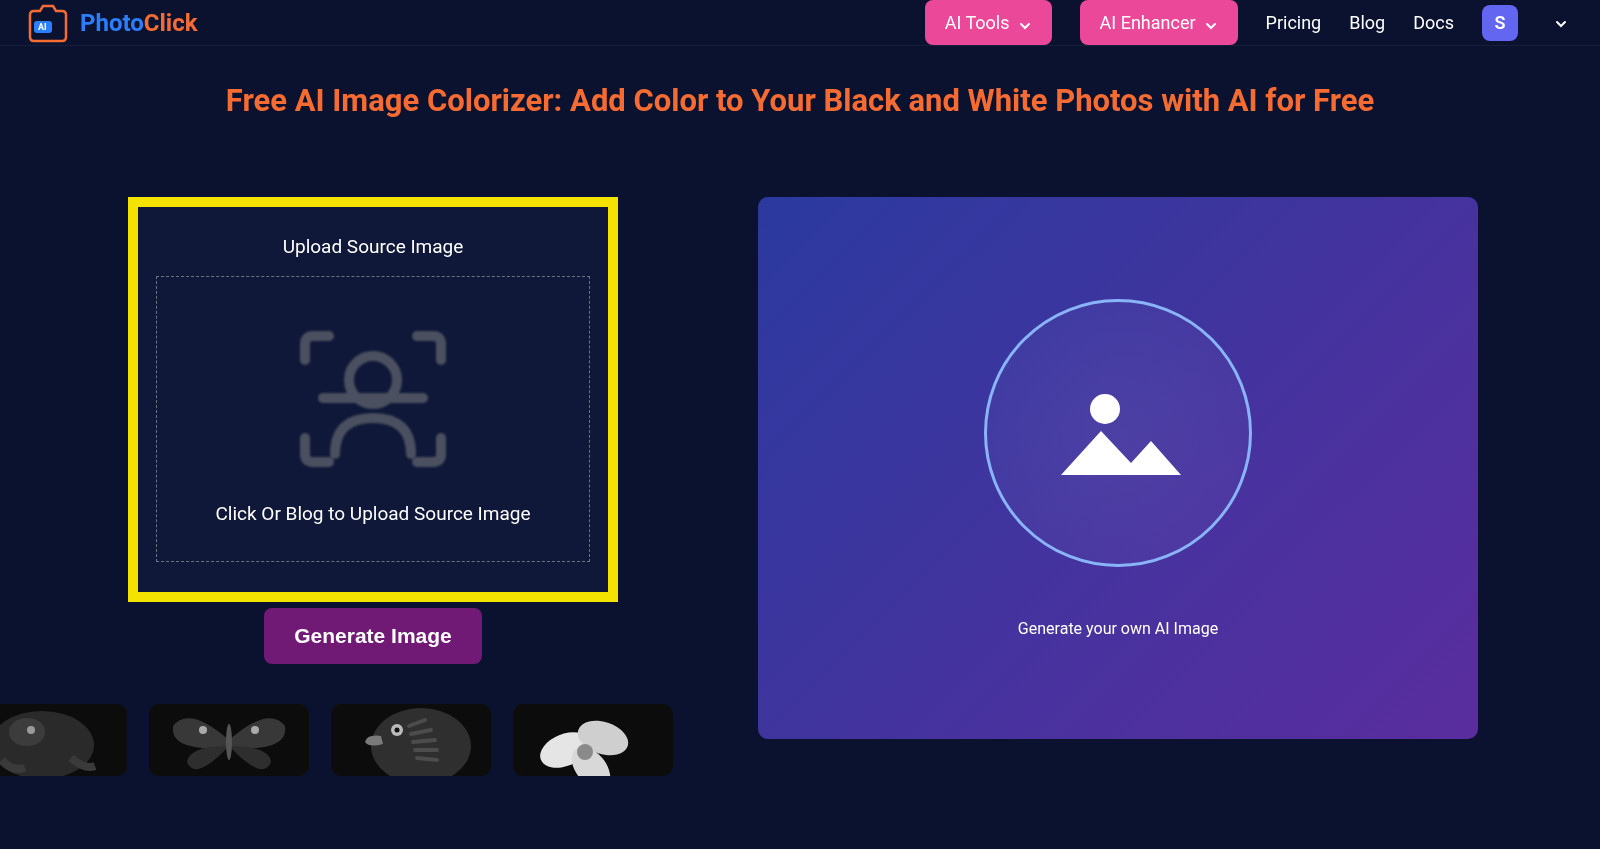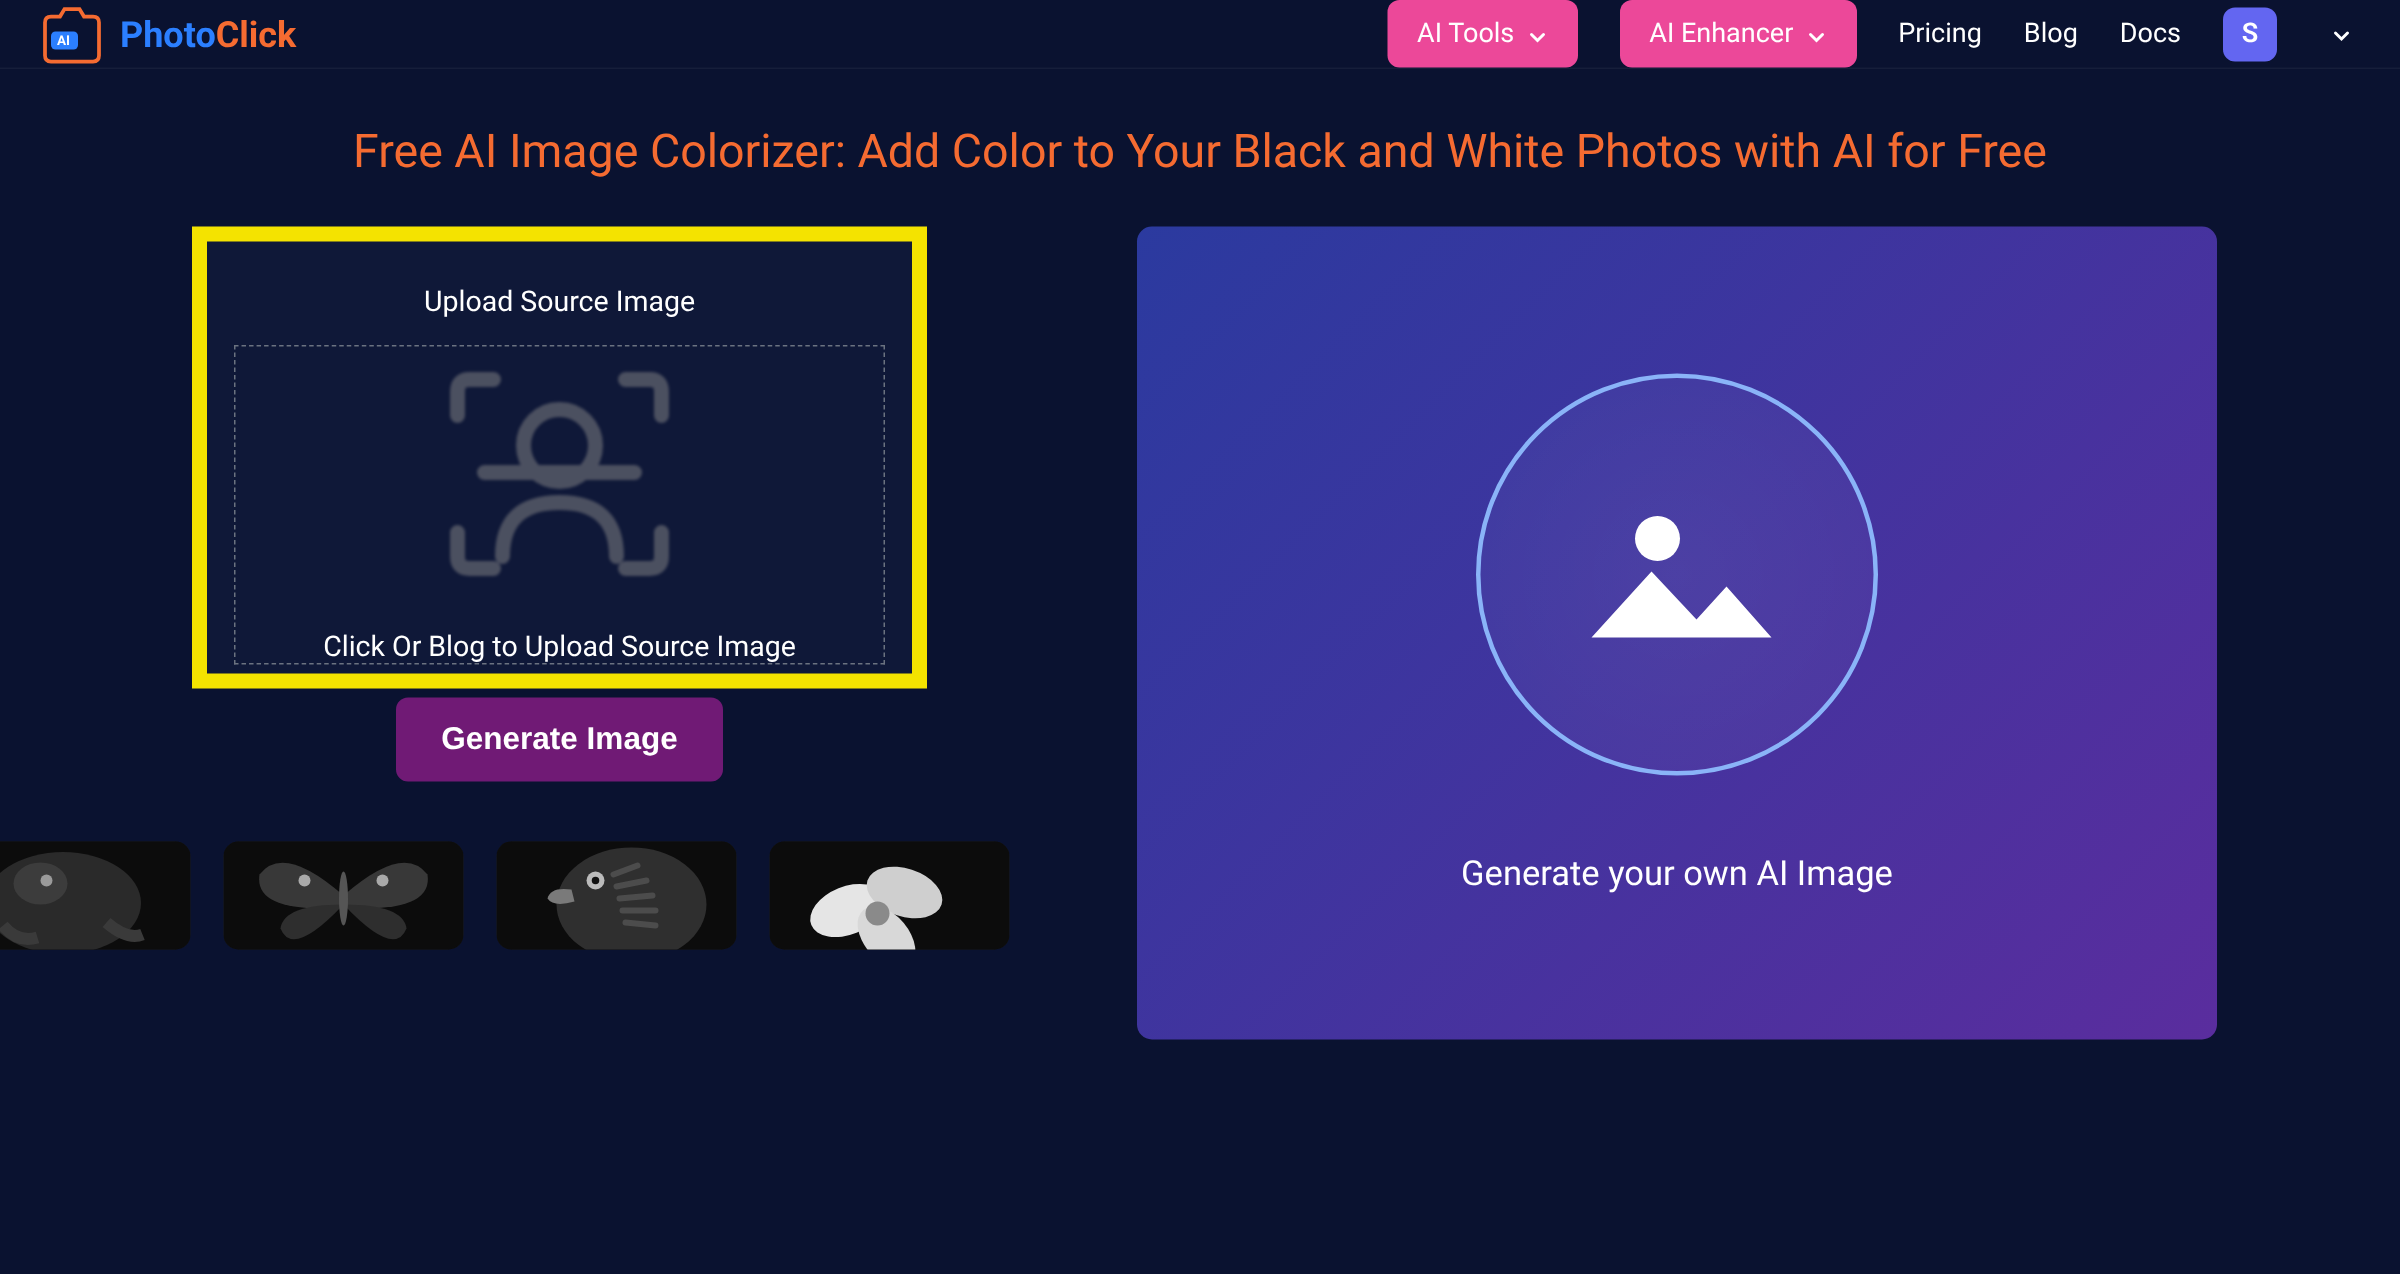--- a/index.html
+++ b/index.html
@@ -76,42 +76,42 @@
       cursor: pointer;
       display: flex;
       align-items: center;
       padding: 0 8px;
     }
     
     
     .page-title {
       text-align: center;
       font-size: 31px;
-      font-weight: 400;
+      font-weight: 700;
       color: #f56b31;
-      margin: 36px 0 32px;
+      margin: 36px 0 78px;
     }
     
     
     .content {
       display: flex;
       gap: 140px;
       padding: 0 24px 0 128px;
     }
     
     .left-col {
       width: 490px;
       display: flex;
       flex-direction: column;
       align-items: center;
     }
     
     .upload-box {
       width: 490px;
-      height: 308px;
+      height: 405px;
       border: 10px solid #f4e300;
       background: #0f1838;
       padding: 28px 18px 30px;
       display: flex;
       flex-direction: column;
       align-items: center;
     }
     .upload-title {
       font-size: 19px;
       color: #fff;
@@ -191,21 +191,21 @@
       background: radial-gradient(circle, rgba(255,255,255,0.06) 0%, rgba(255,255,255,0.02) 100%);
       display: flex;
       align-items: center;
       justify-content: center;
     }
     .preview-icon {
       width: 130px;
       height: 100px;
     }
     .preview-text {
-      font-size: 23px;
+      font-size: 16px;
       color: #fff;
     }
   </style>
 </head>
 <body>
 
 <div class="header">
   <div class="logo">
     <span class="logo-icon">
       <svg viewBox="0 0 48 40" fill="none">

